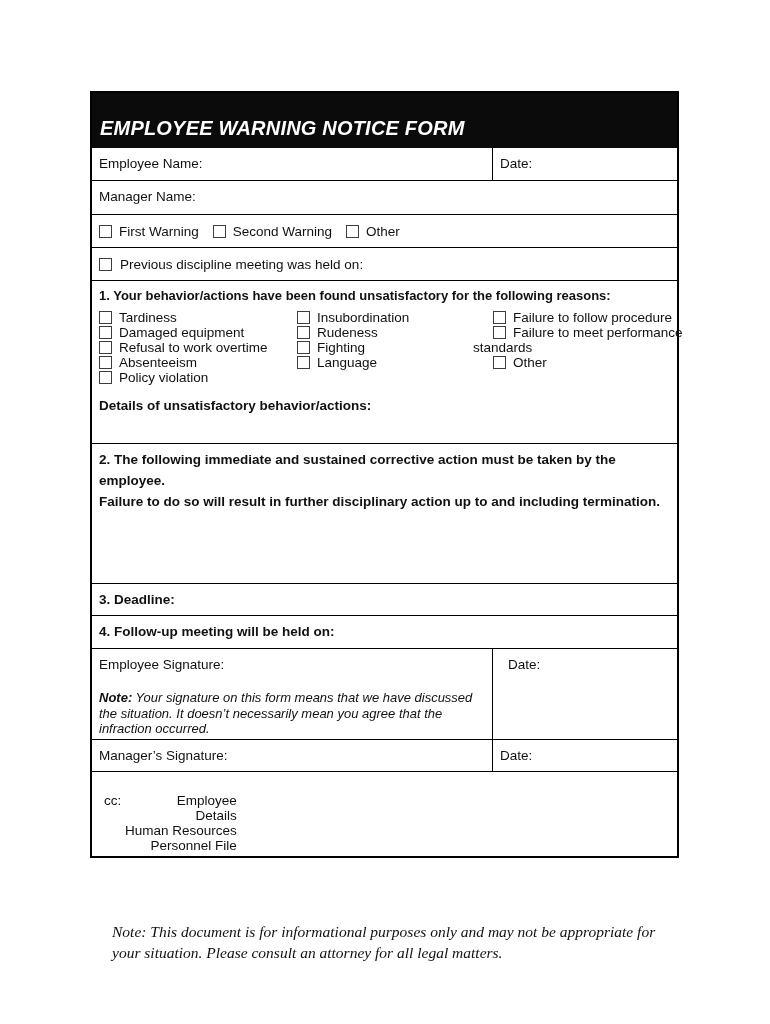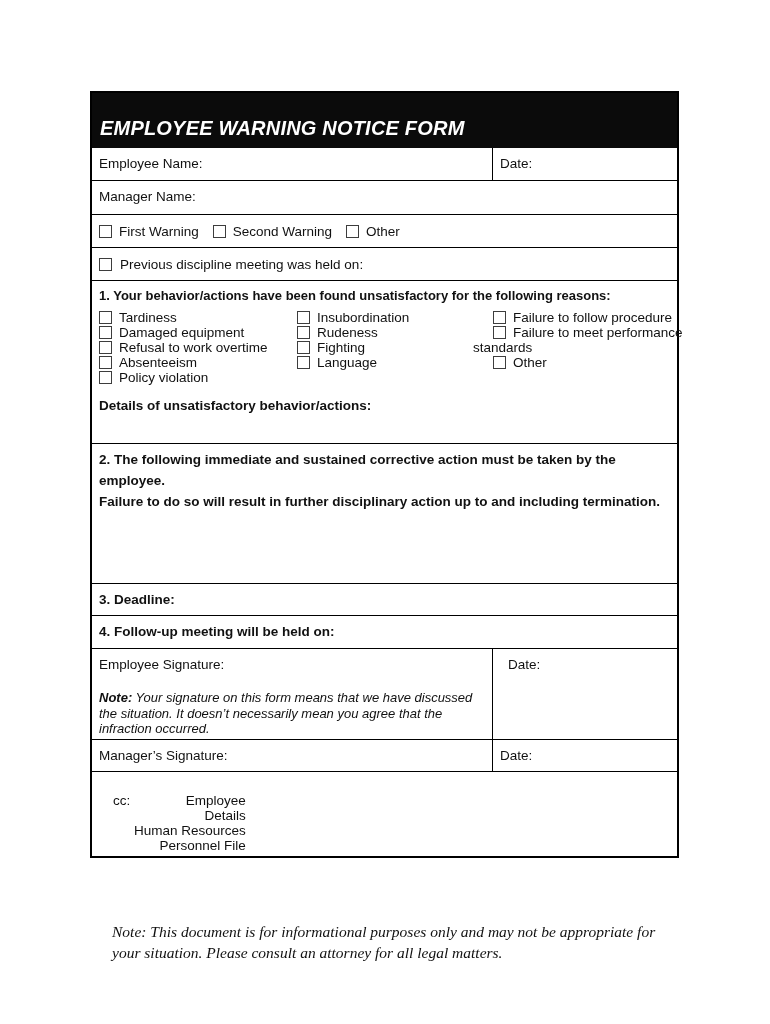--- a/index.html
+++ b/index.html
@@ -86,21 +86,21 @@
 
   .sig-note {
     margin: 18px 8px 0 0;
     font-size: 13px;
     font-style: italic;
     line-height: 15.5px;
     color: #111;
   }
   .sig-note .note-prefix { font-weight: bold; }
 
-  .cc-wrap { display: flex; padding: 21px 7px 0 21px; }
+  .cc-wrap { display: flex; padding: 21px 7px 0 12px; }
   .cc-label { font-size: 13.5px; width: 21px; }
   .cc-items { display: flex; flex-direction: column; align-items: flex-end; }
   .cc-items .cc-item { font-size: 13.5px; line-height: 15px; }
 
   .footer-note {
     position: absolute;
     left: 112px; top: 921px;
     width: 560px;
     font-family: "Liberation Serif", serif;
     font-style: italic;

